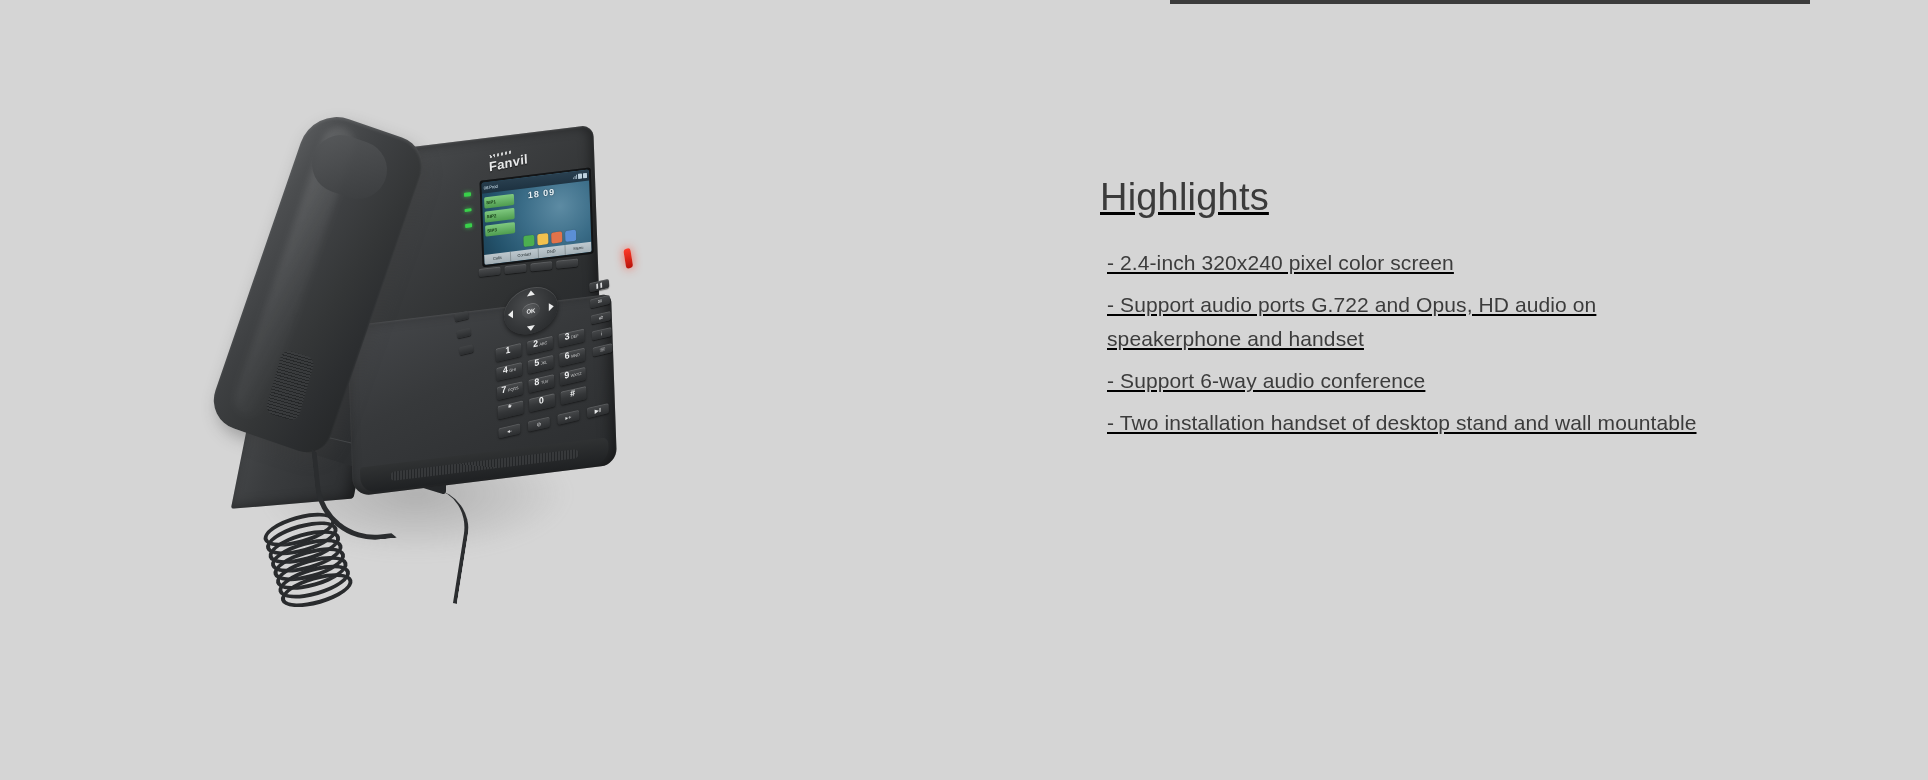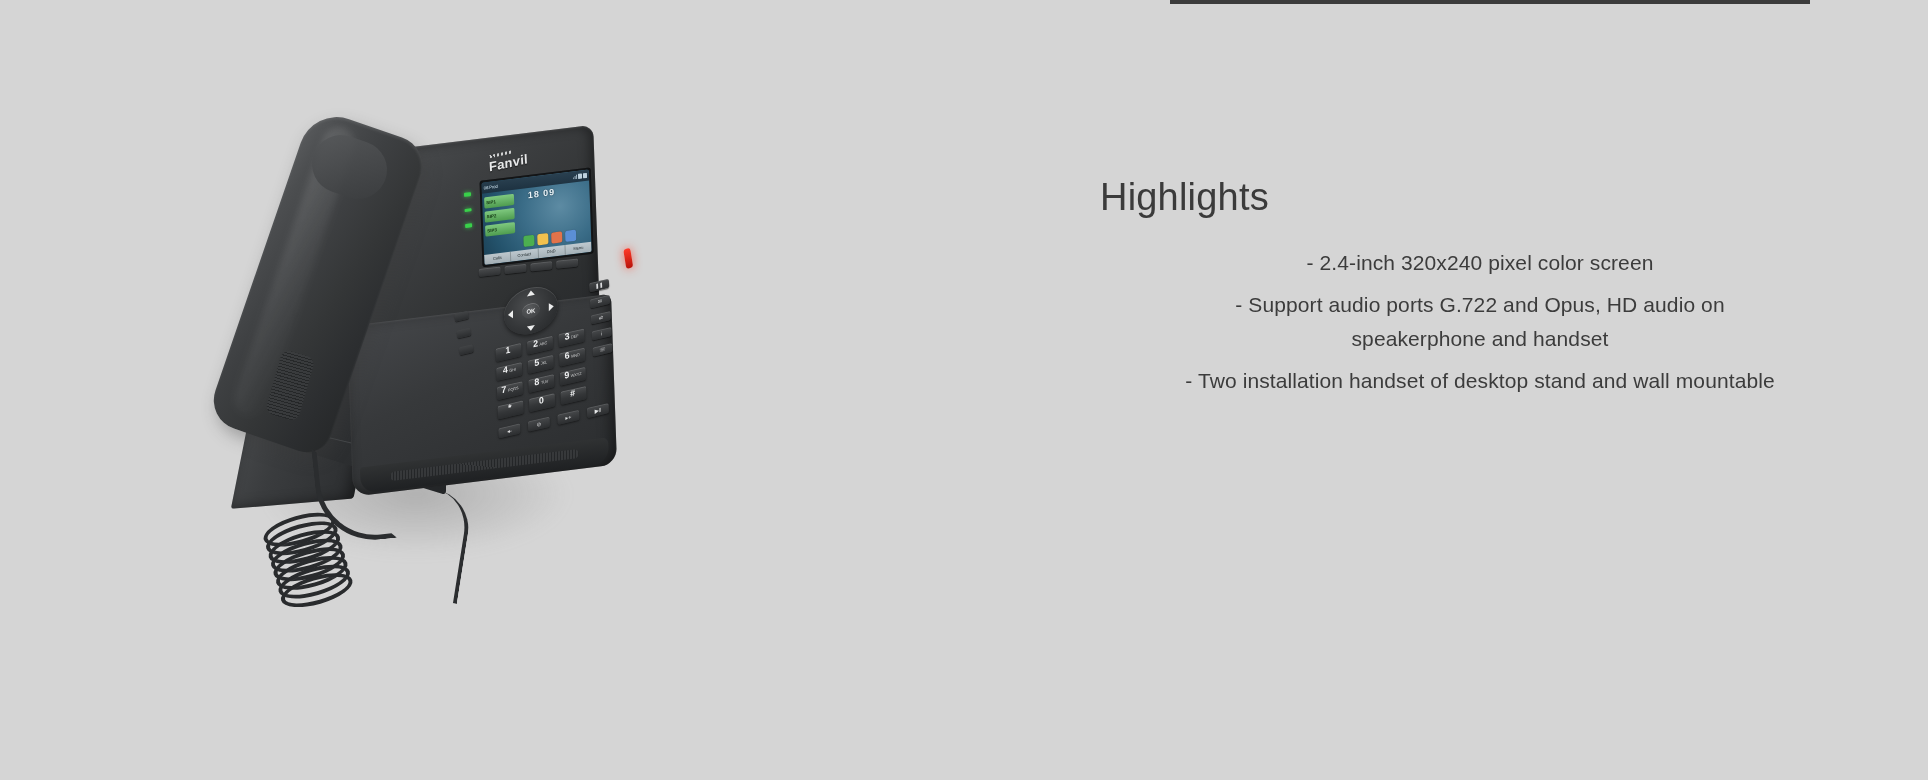--- a/index.html
+++ b/index.html
@@ -575,34 +575,34 @@
     border-radius: 0 40px 0 0;
     transform: rotate(9deg);
   }
 
   
   .text-panel {
     position: absolute;
     left: 1100px;
     top: 178px;
     width: 760px;
+    text-decoration: underline;
   }
   .panel-title {
     font-size: 38px;
     font-weight: 400;
     color: #3b3b3b;
     margin: 0 0 30px 0;
     letter-spacing: 0.2px;
     line-height: 1;
   }
   .bullet-list {
     list-style: none;
     margin: 7px;
     padding: 0;
-    text-align: center;
   }
   .bullet-item {
     font-size: 21px;
     color: #3c3c3c;
     line-height: 34px;
     margin-bottom: 8px;
     white-space: pre-line;
     letter-spacing: 0.1px;
   }
 </style>
@@ -783,15 +783,16 @@
 
   </div>
 </div>
 
 <div class="text-panel">
   <h1 class="panel-title">Highlights</h1>
   <ul class="bullet-list">
     <li class="bullet-item">- 2.4-inch 320x240 pixel color screen</li>
     <li class="bullet-item">- Support audio ports G.722 and Opus, HD audio on
    speakerphone and handset</li>
+    <li class="bullet-item">- Support 6-way audio conference</li>
     <li class="bullet-item">- Two installation handset of desktop stand and wall mountable</li>
   </ul>
 </div>
 
 </body></html>

